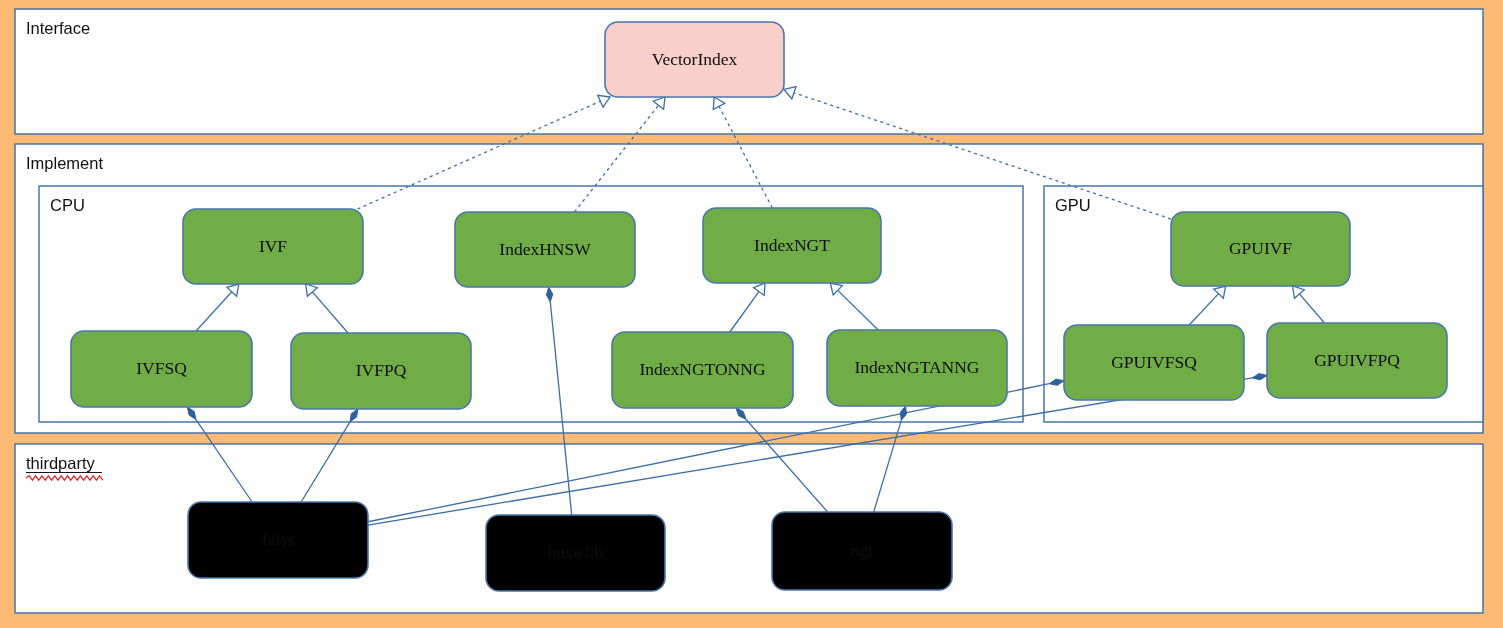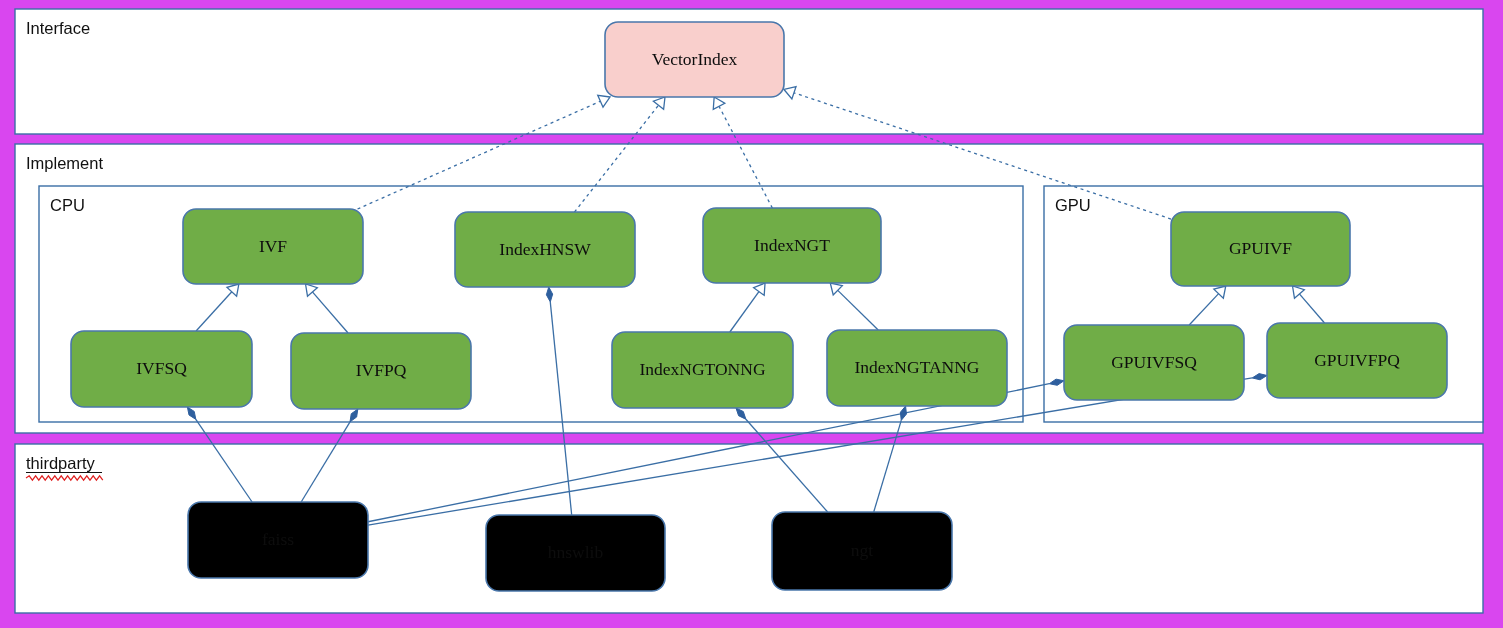--- a/index.html
+++ b/index.html
@@ -4,21 +4,21 @@
 <style>
   html, body {
     margin: 0;
     padding: 0;
     background: #ffffff;
   }
   #stage {
     position: relative;
     width: 1503px;
     height: 628px;
-    background: #d946ef;
+    background: #fdba74;
     overflow: hidden;
     font-family: "Liberation Sans", sans-serif;
   }
   svg#diagram {
     position: absolute;
     left: 0;
     top: 0;
     width: 1503px;
     height: 628px;
   }

